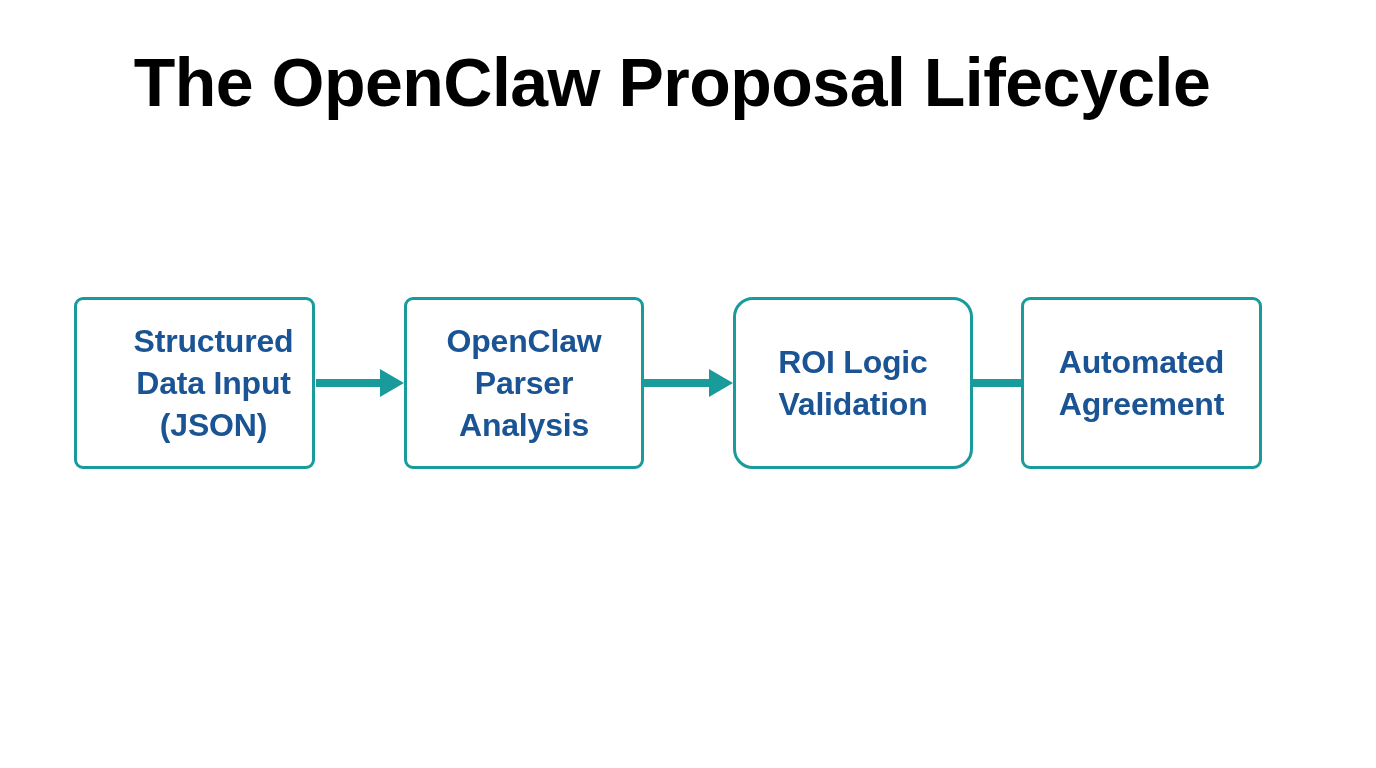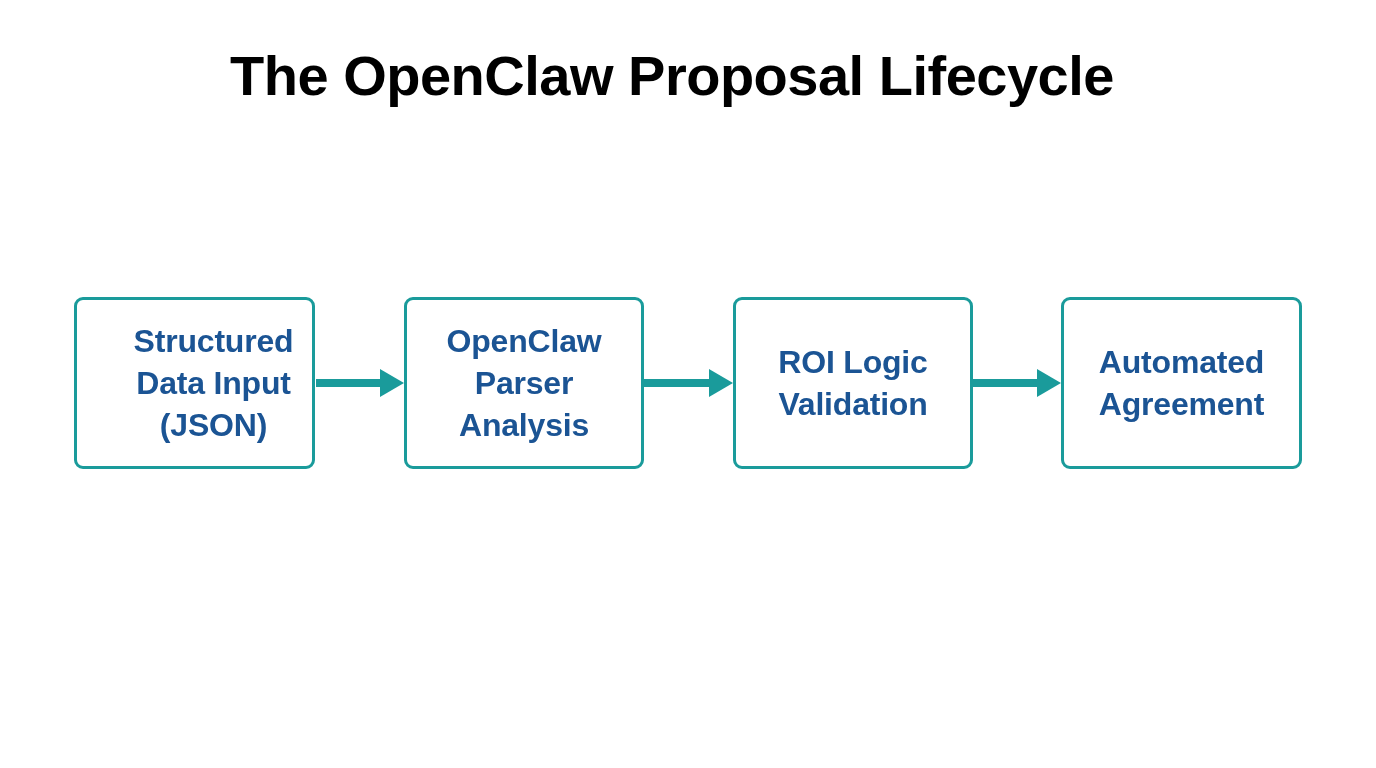--- a/index.html
+++ b/index.html
@@ -23,21 +23,21 @@
     background: #ffffff;
   }
 
   
   #title {
     position: absolute;
     left: 0;
     top: 46px;
     width: 1344px;
     text-align: center;
-    font-size: 56px;
+    font-size: 68px;
     font-weight: bold;
     color: #000000;
     letter-spacing: -0.5px;
     line-height: 1.08;
     white-space: nowrap;
   }
 
   
   #flow {
     position: absolute;
@@ -66,22 +66,22 @@
     font-size: 32px;
     font-weight: bold;
     color: #1b5494;
     line-height: 42px;
     letter-spacing: -0.2px;
     white-space: pre-line;
   }
 
   #node-0 { left: 74px;   width: 241px; padding-left: 48px; }
   #node-1 { left: 404px;  width: 240px; align-items: center; }
-  #node-2 { left: 733px;  width: 240px; }
-  #node-3 { left: 1061px; width: 241px; }
+  #node-2 { left: 733px;  width: 240px; border-radius: 20px; }
+  #node-3 { left: 1021px; width: 241px; }
 
   
   .arrow {
     position: absolute;
     top: 68px;          
     height: 36px;
   }
   #arrow-0 { left: 316px;  width: 88px; }
   #arrow-1 { left: 644px;  width: 89px; }
   #arrow-2 { left: 973px;  width: 88px; }

